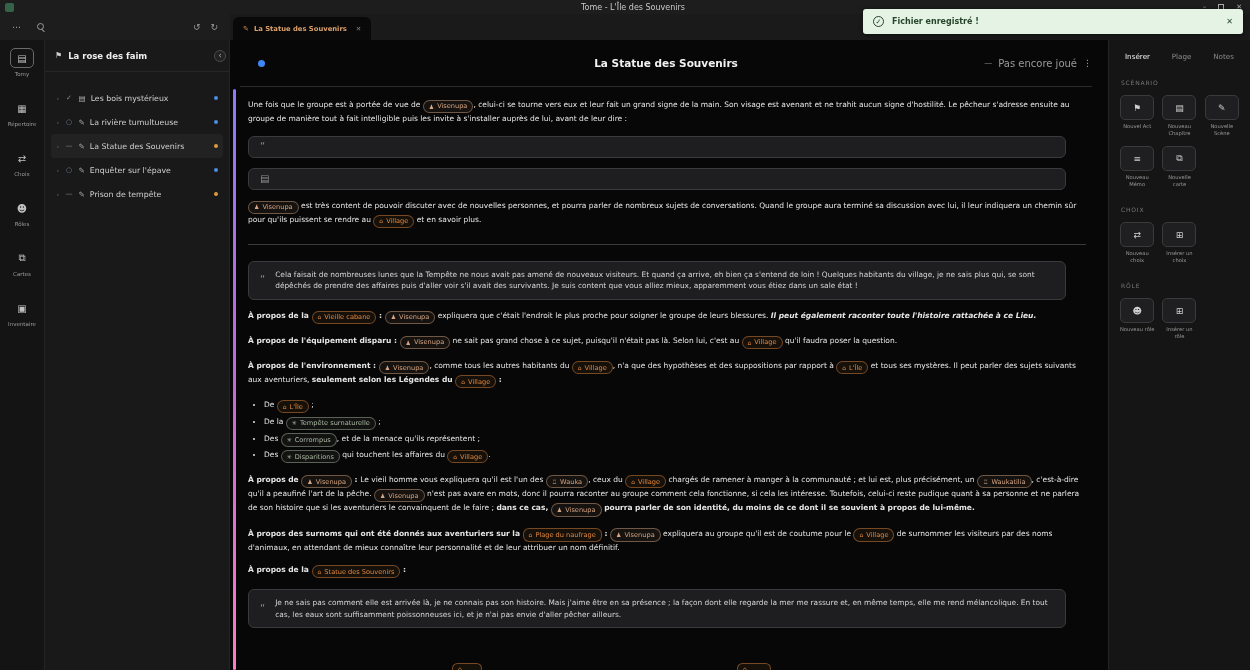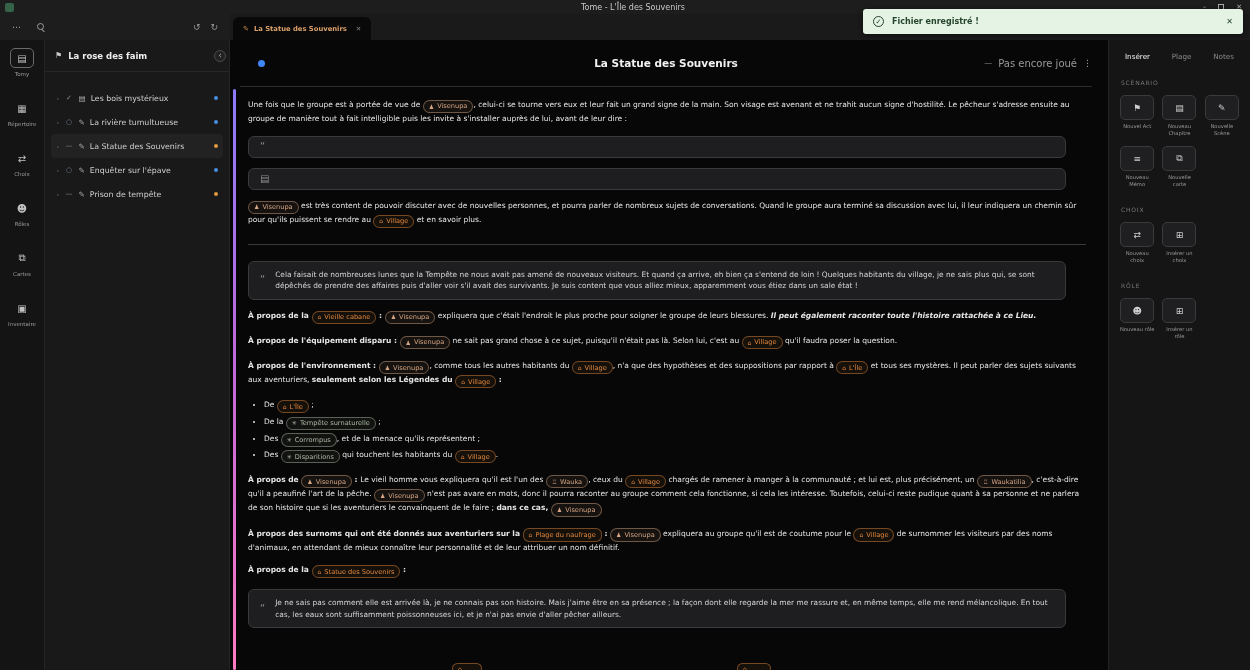--- a/index.html
+++ b/index.html
@@ -280,21 +280,21 @@
                 <span class="chip-ic">✳</span>
                 <span class="chip-label">Tempête surnaturelle</span>
               </span><span> ;</span></li>
             <li><span>Des </span><span class="chip" style="color: rgb(169, 183, 162); border-color: rgba(169, 183, 162, 0.48); background: rgba(169, 183, 162, 0.07);">
                 <span class="chip-ic">✳</span>
                 <span class="chip-label">Corrompus</span>
               </span><span>, et de la menace qu'ils représentent ;</span></li>
             <li><span>Des </span><span class="chip" style="color: rgb(169, 183, 162); border-color: rgba(169, 183, 162, 0.48); background: rgba(169, 183, 162, 0.07);">
                 <span class="chip-ic">✳</span>
                 <span class="chip-label">Disparitions</span>
-              </span><span> qui touchent les habitants du </span><span class="chip" style="color: rgb(224, 135, 62); border-color: rgba(224, 135, 62, 0.48); background: rgba(224, 135, 62, 0.07);">
+              </span><span> qui touchent les affaires du </span><span class="chip" style="color: rgb(224, 135, 62); border-color: rgba(224, 135, 62, 0.48); background: rgba(224, 135, 62, 0.07);">
                 <span class="chip-ic">⌂</span>
                 <span class="chip-label">Village</span>
               </span><span>.</span></li>
           </ul>
           <div class="doc-p"><span class="b">À propos de </span><span class="chip" style="color: rgb(214, 165, 131); border-color: rgba(214, 165, 131, 0.48); background: rgba(214, 165, 131, 0.07);">
               <span class="chip-ic">♟</span>
               <span class="chip-label">Visenupa</span>
             </span><span class="b"> : </span><span>Le vieil homme vous expliquera qu'il est l'un des </span><span class="chip" style="color: rgb(214, 165, 131); border-color: rgba(214, 165, 131, 0.48); background: rgba(214, 165, 131, 0.07);">
               <span class="chip-ic">♖</span>
               <span class="chip-label">Wauka</span>
@@ -303,21 +303,21 @@
               <span class="chip-label">Village</span>
             </span><span> chargés de ramener à manger à la communauté ; et lui est, plus précisément, un </span><span class="chip" style="color: rgb(214, 165, 131); border-color: rgba(214, 165, 131, 0.48); background: rgba(214, 165, 131, 0.07);">
               <span class="chip-ic">♖</span>
               <span class="chip-label">Waukatilia</span>
             </span><span>, c'est-à-dire qu'il a peaufiné l'art de la pêche. </span><span class="chip" style="color: rgb(214, 165, 131); border-color: rgba(214, 165, 131, 0.48); background: rgba(214, 165, 131, 0.07);">
               <span class="chip-ic">♟</span>
               <span class="chip-label">Visenupa</span>
             </span><span> n'est pas avare en mots, donc il pourra raconter au groupe comment cela fonctionne, si cela les intéresse. Toutefois, celui-ci reste pudique quant à sa personne et ne parlera de son histoire que si les aventuriers le convainquent de le faire ; </span><span class="b">dans ce cas, </span><span class="chip" style="color: rgb(214, 165, 131); border-color: rgba(214, 165, 131, 0.48); background: rgba(214, 165, 131, 0.07);">
               <span class="chip-ic">♟</span>
               <span class="chip-label">Visenupa</span>
-            </span></div>
+            </span><span class="b"> pourra parler de son identité, du moins de ce dont il se souvient à propos de lui-même.</span></div>
           <div class="doc-p"><span class="b">À propos des surnoms qui ont été donnés aux aventuriers sur la </span><span class="chip" style="color: rgb(224, 135, 62); border-color: rgba(224, 135, 62, 0.48); background: rgba(224, 135, 62, 0.07); border-radius: 6px;">
               <span class="chip-ic">⌂</span>
               <span class="chip-label">Plage du naufrage</span>
             </span><span class="b"> : </span><span class="chip" style="color: rgb(214, 165, 131); border-color: rgba(214, 165, 131, 0.48); background: rgba(214, 165, 131, 0.07);">
               <span class="chip-ic">♟</span>
               <span class="chip-label">Visenupa</span>
             </span><span> expliquera au groupe qu'il est de coutume pour le </span><span class="chip" style="color: rgb(224, 135, 62); border-color: rgba(224, 135, 62, 0.48); background: rgba(224, 135, 62, 0.07);">
               <span class="chip-ic">⌂</span>
               <span class="chip-label">Village</span>
             </span><span> de surnommer les visiteurs par des noms d'animaux, en attendant de mieux connaître leur personnalité et de leur attribuer un nom définitif.</span></div>

